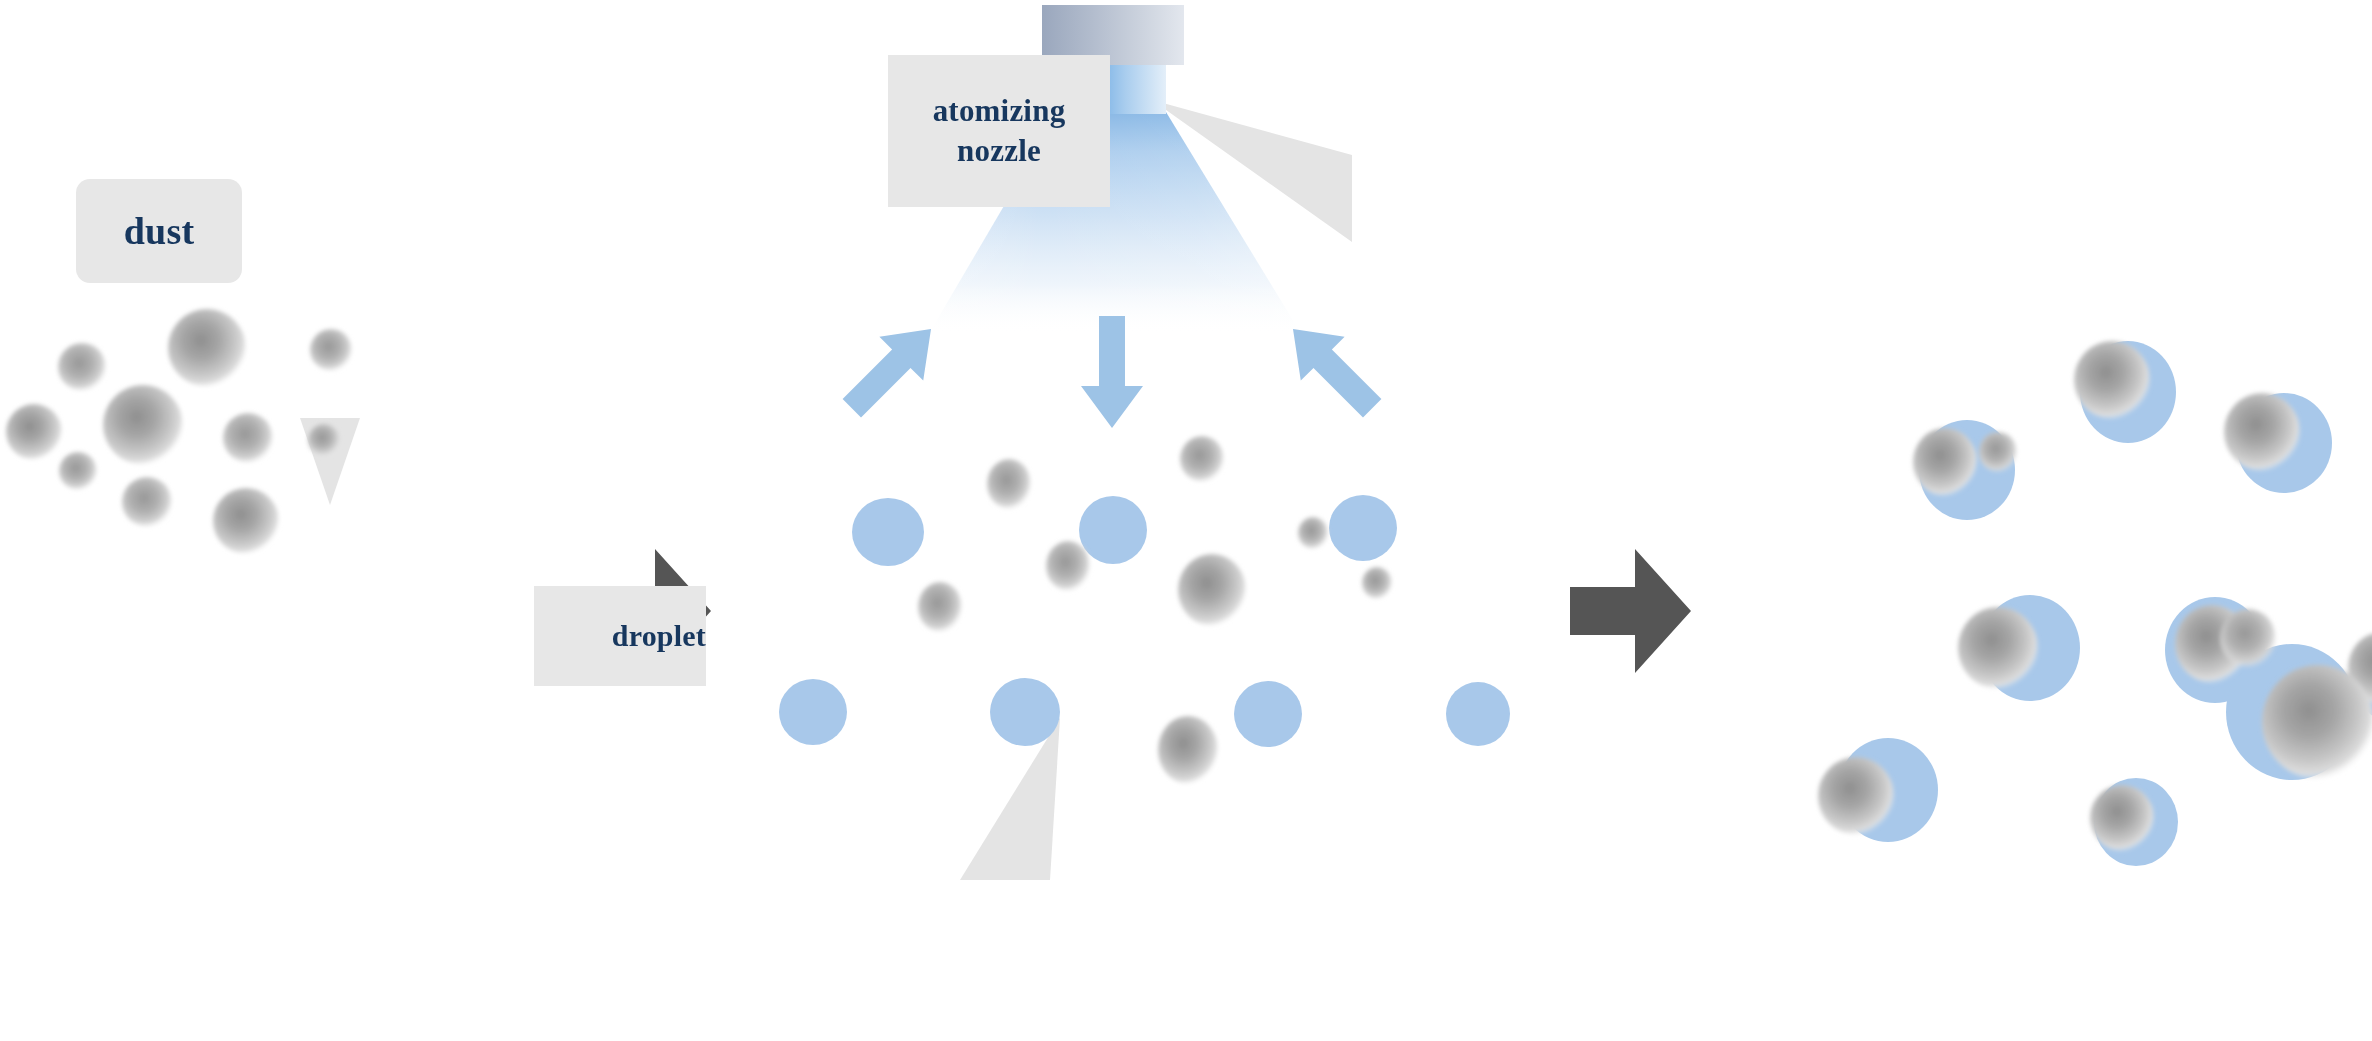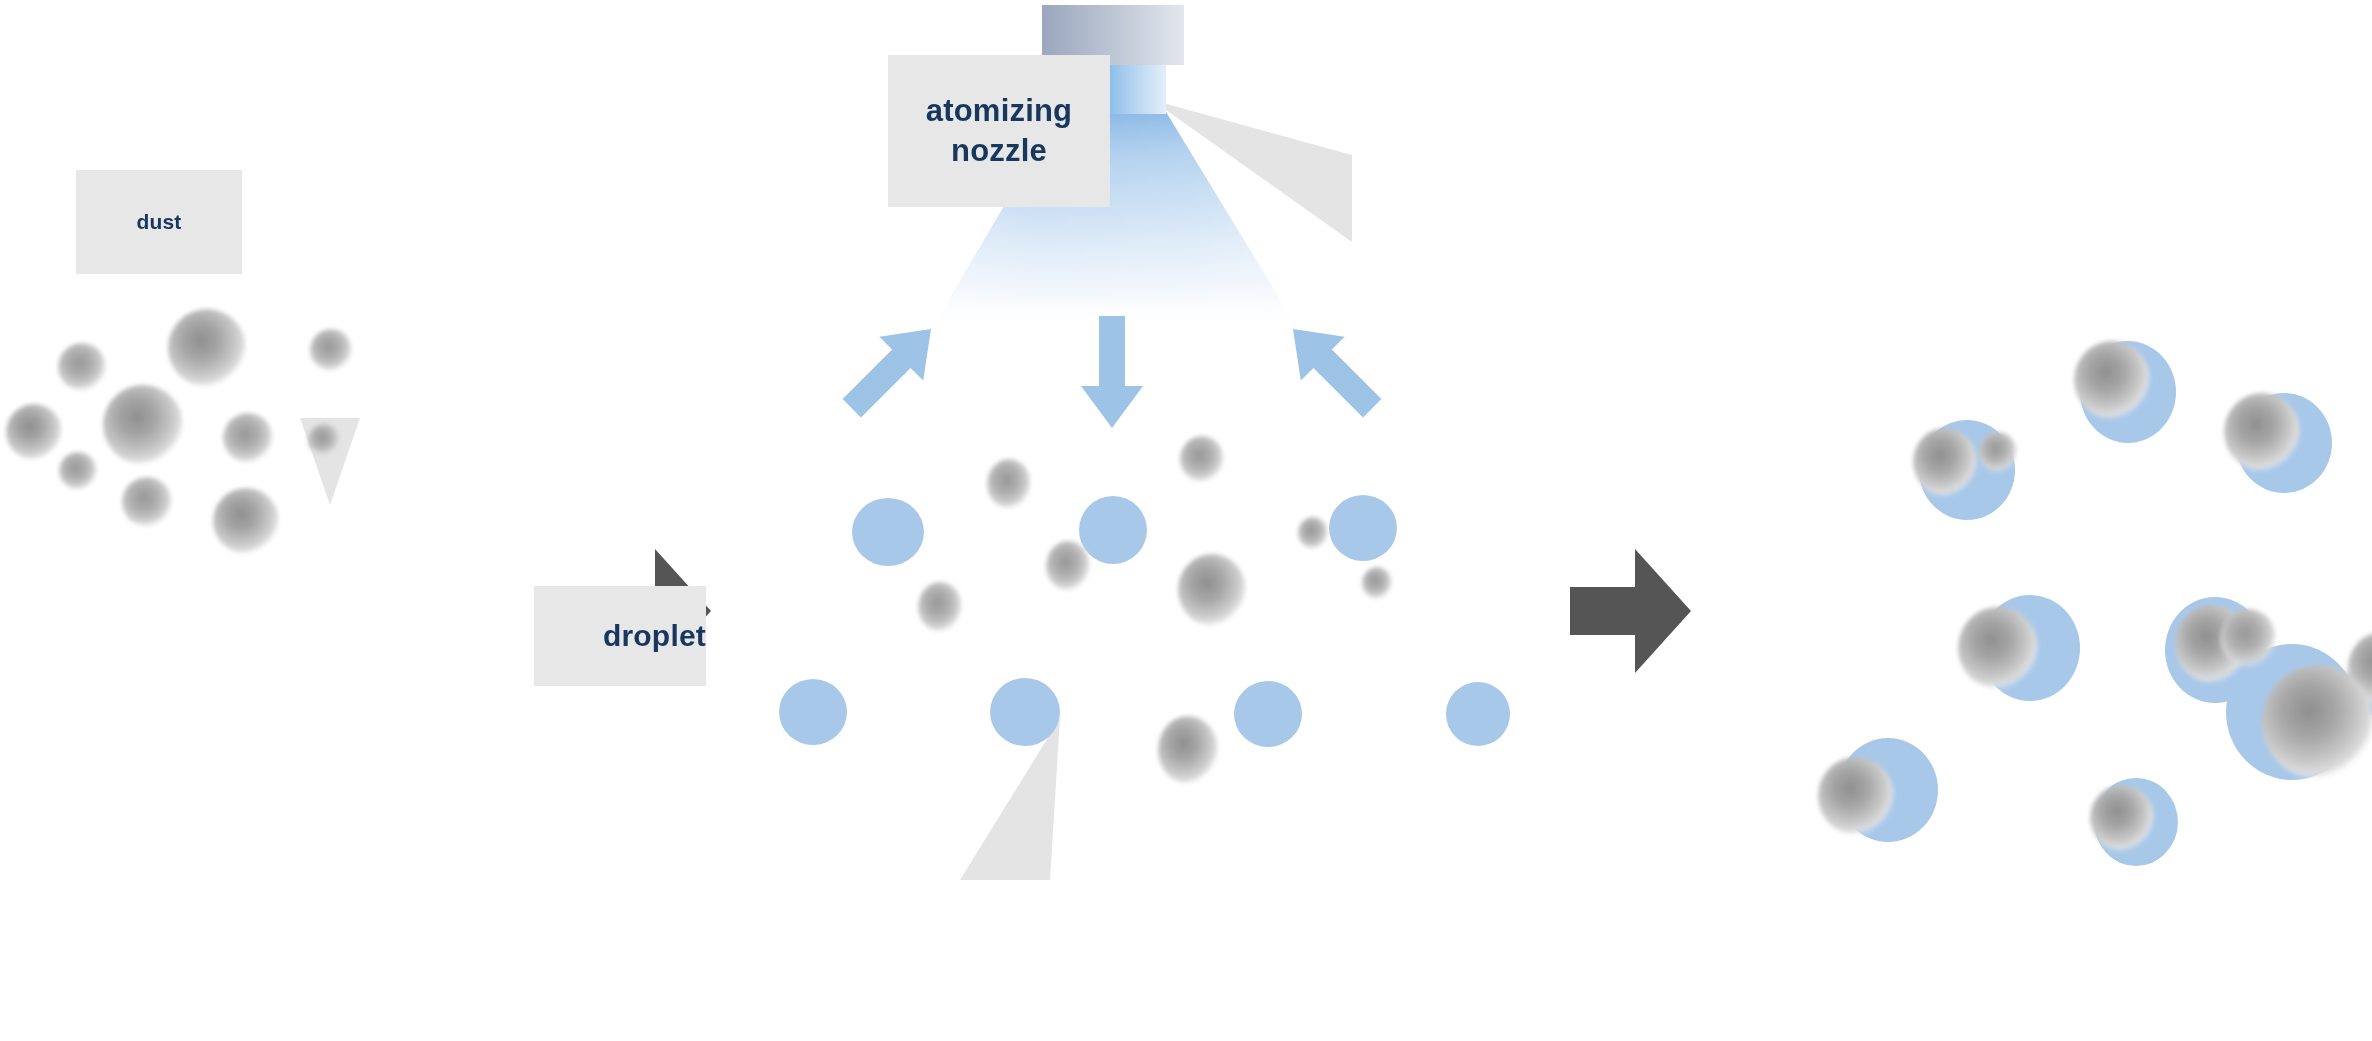--- a/index.html
+++ b/index.html
@@ -30,37 +30,38 @@
     justify-content:center;
     text-align:center;
     color:#17375e;
     font-weight:bold;
     line-height:1.28;
     letter-spacing:.2px;
     box-sizing:border-box;
     z-index:6;
   }
   #callout-dust{
-    left:76px; top:170px;
+    left:76px; top:179px;
     width:166px; height:104px;
-    font-size:21px;
+    font-size:38px;
+    border-radius:14px;
   }
   #callout-nozzle{
     left:888px; top:55px;
     width:222px; height:152px;
     font-size:31px;
     padding:0 8px;
   }
   #callout-droplet{
     left:534px; top:586px;
     width:172px; height:100px;
     font-size:30px;
     justify-content:flex-end;
   }
-  .callout span{display:block;}
+  .callout span{display:block;font-family:Liberation Serif, serif;}
 </style>
 </head>
 <body>
 
 <div id="stage">
 
   <svg id="canvas" viewBox="0 0 2372 1041" aria-hidden="true">
     <defs>
 
       <radialGradient id="dustGrad" cx="42%" cy="40%" r="62%">

